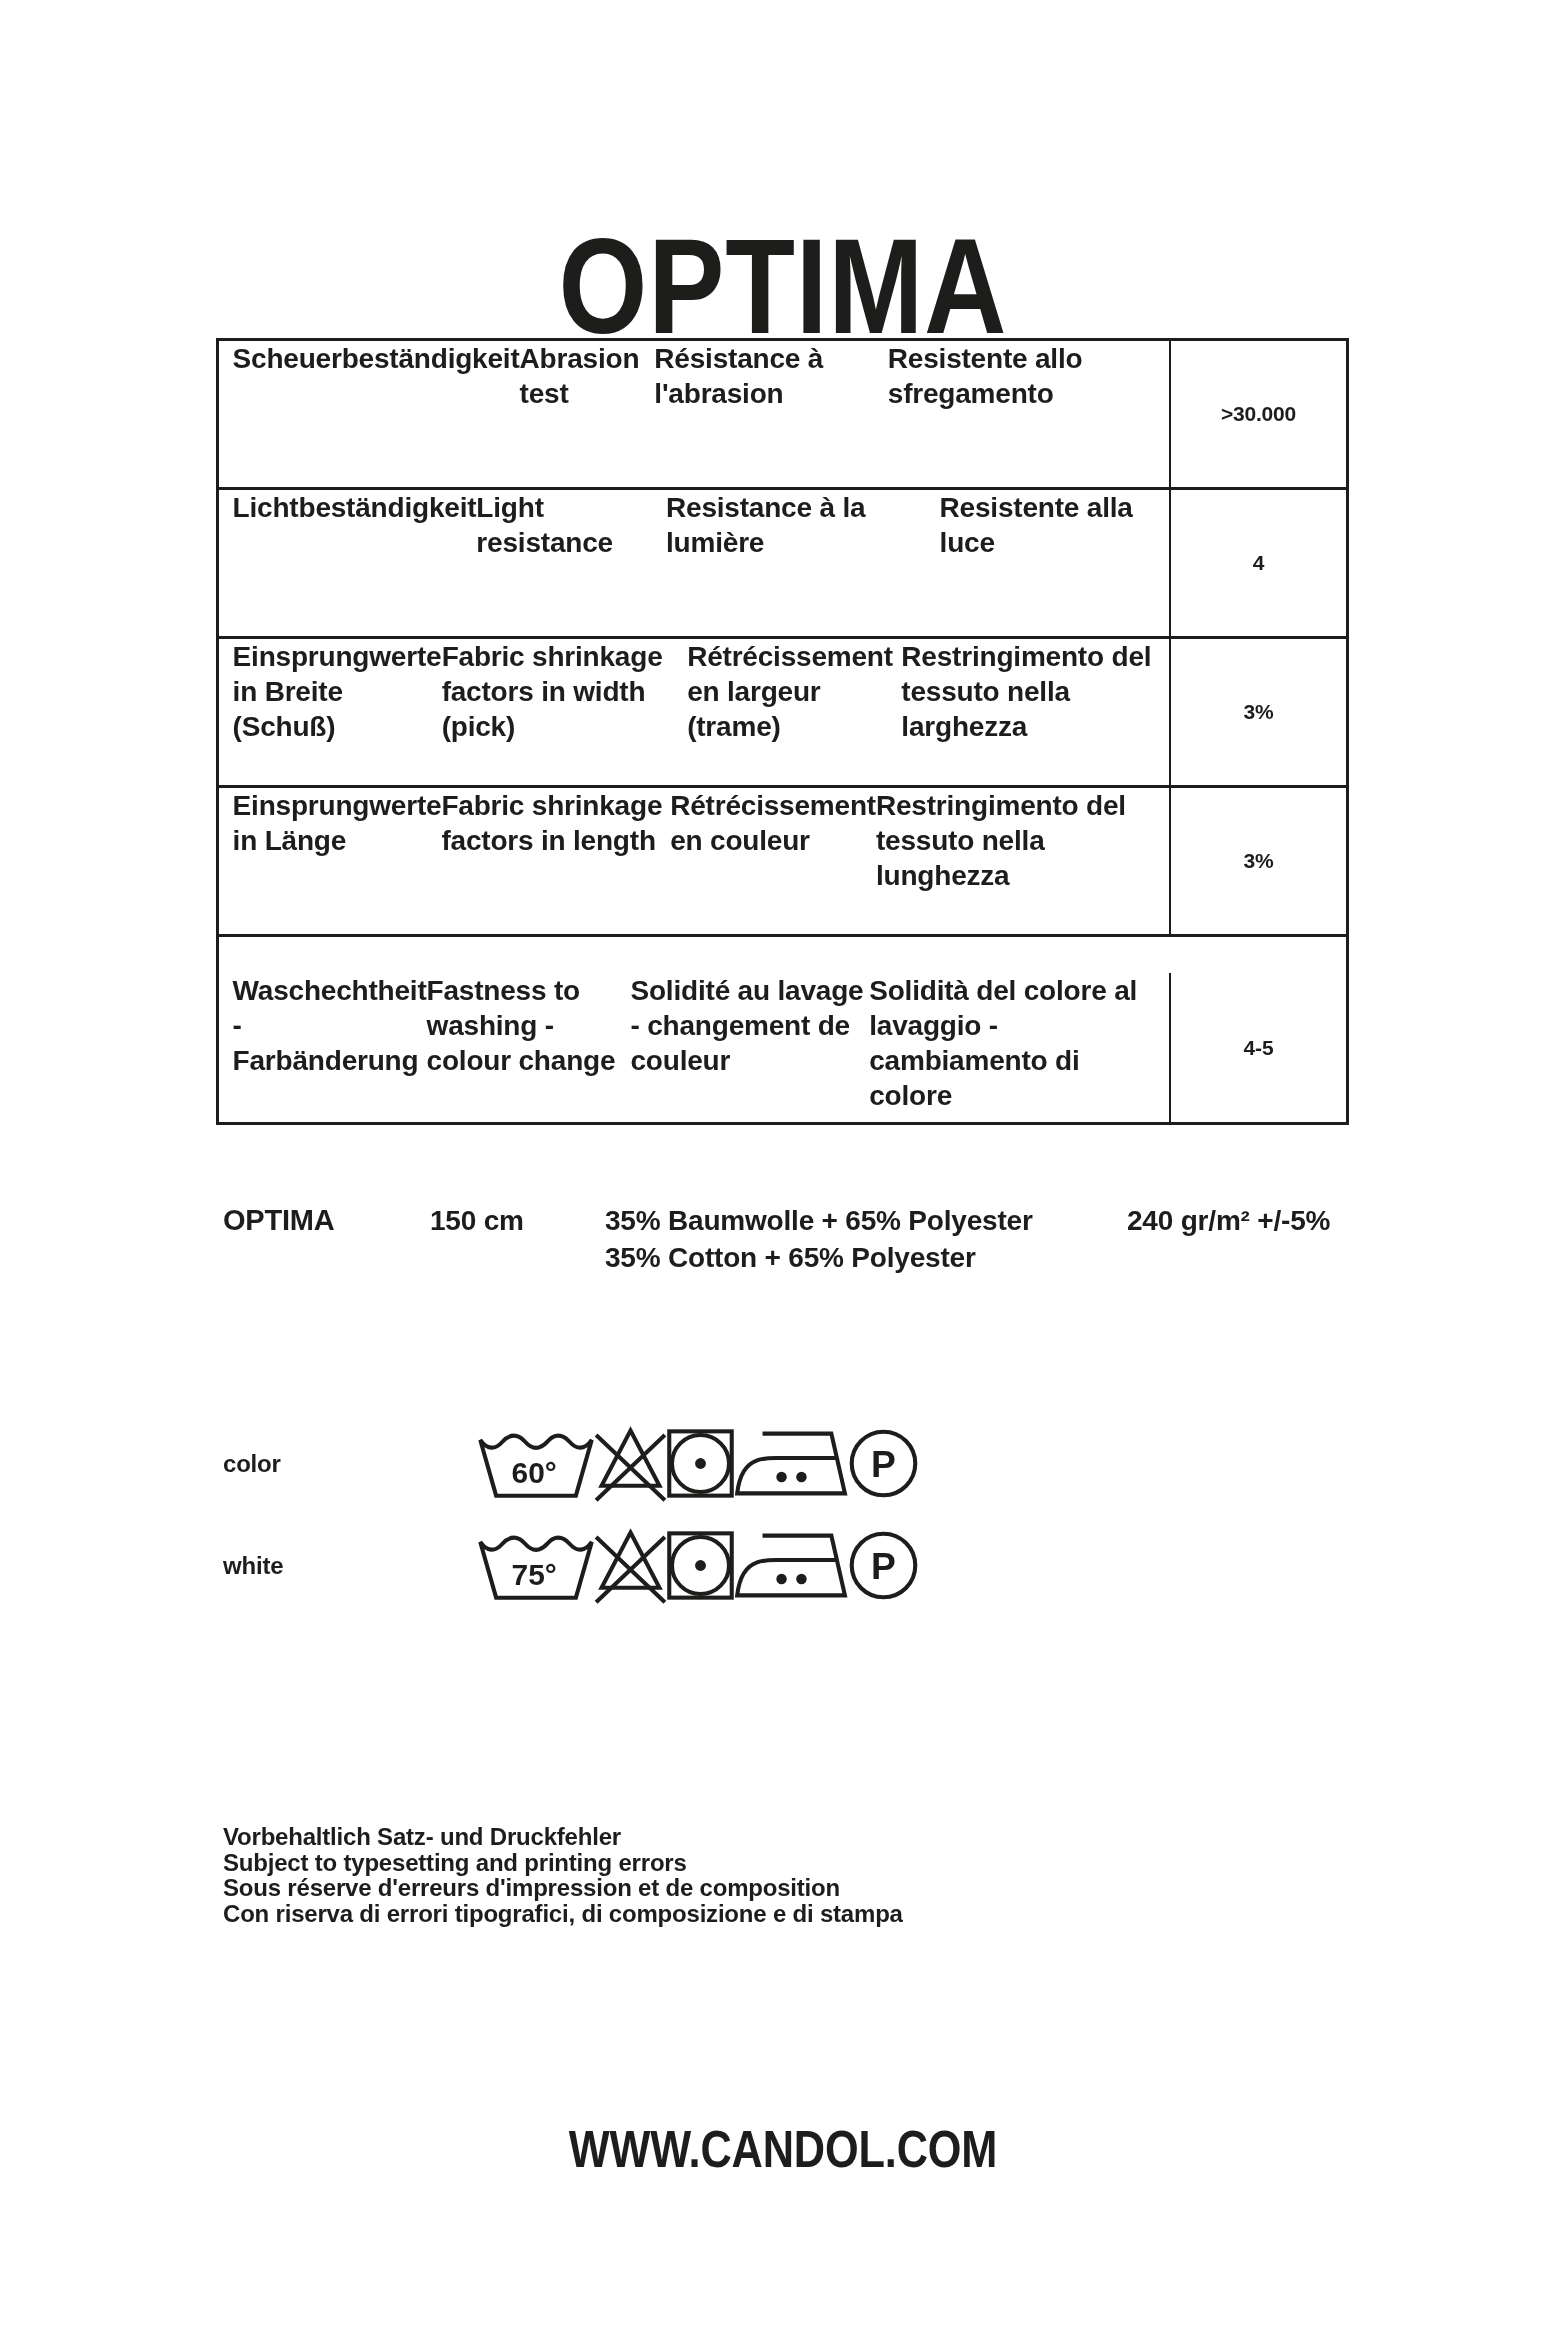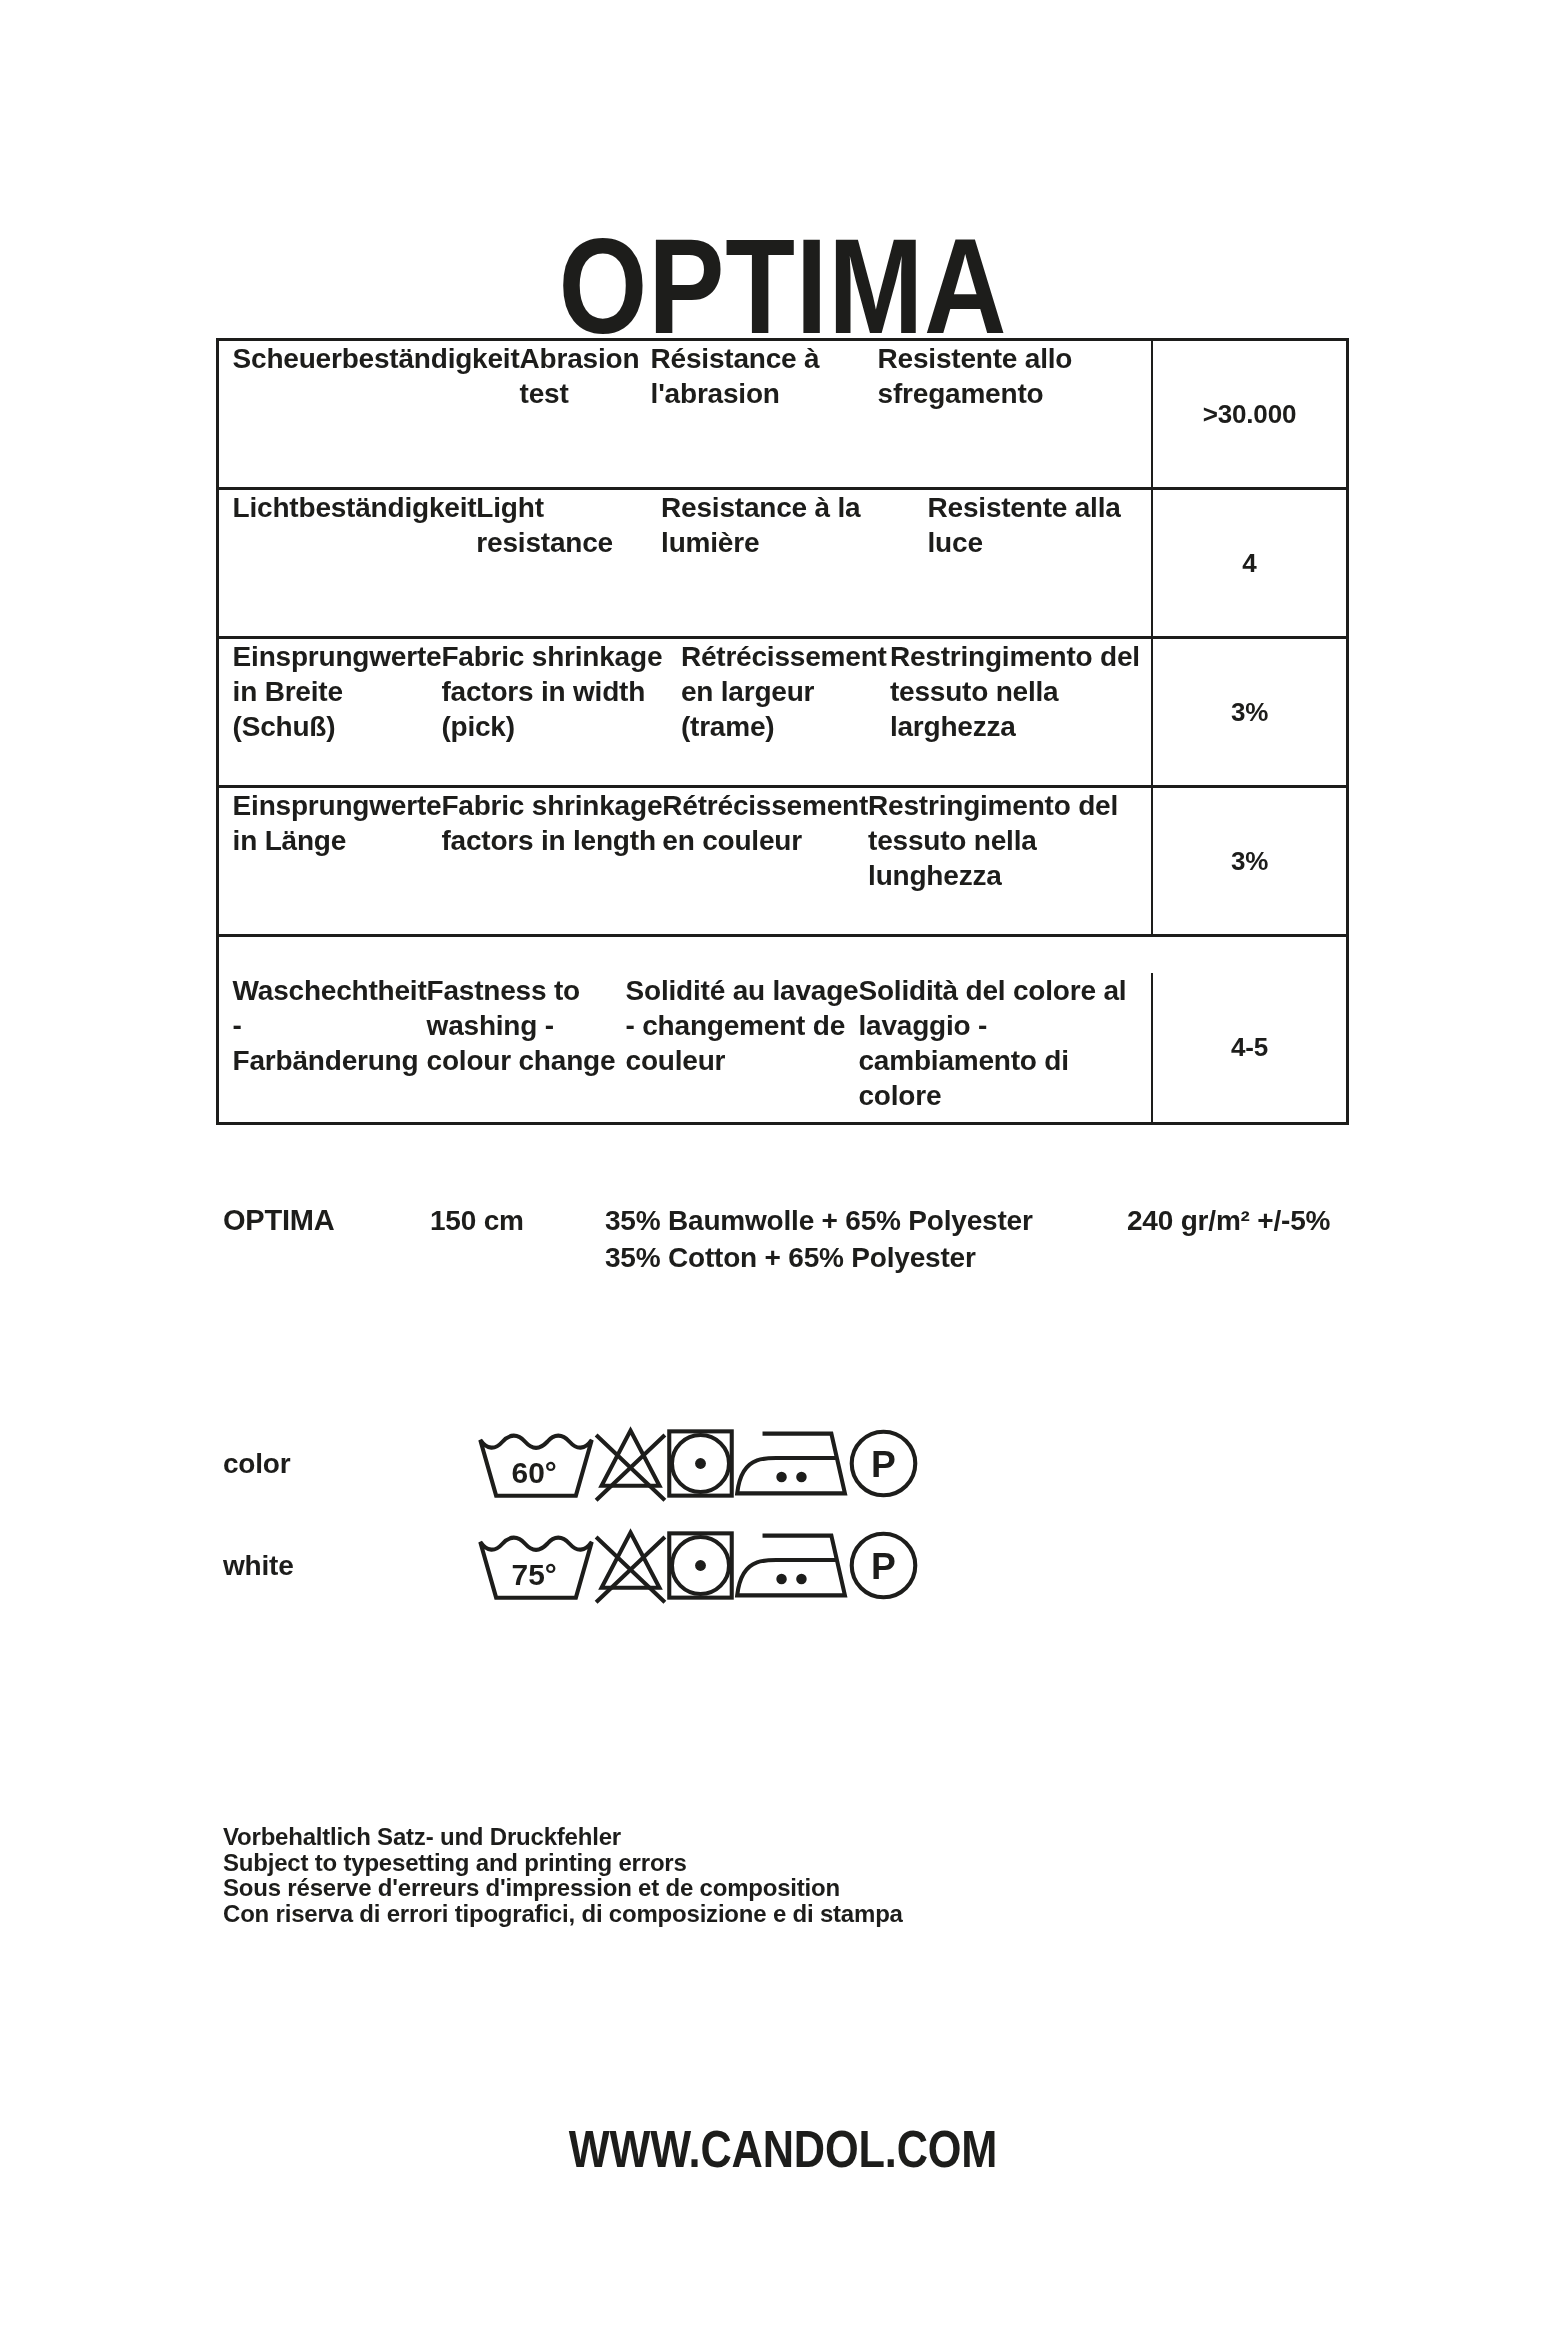--- a/index.html
+++ b/index.html
@@ -28,36 +28,36 @@
   .spec-row{
     display:flex;height:149px;box-sizing:border-box;
     border-bottom:3.6px solid #1d1d1b;
   }
   .spec-row:last-child{border-bottom:none;margin-top:36px;}
   .cell-labels{
     flex:1;display:flex;justify-content:center;
     padding-left:13.6px;font-size:28px;line-height:35px;
   }
   .cell-value{
-    width:195px;box-sizing:border-box;
+    width:177px;box-sizing:border-box;
     border-left:2.7px solid #1d1d1b;
     display:flex;align-items:center;justify-content:center;
-    font-size:26px;
+    font-size:21px;
   }
   
   .product-line{position:absolute;top:1202px;left:0;width:100%;font-size:28px;line-height:37px;}
   .product-name{position:absolute;left:223px;top:0;font-size:29px;}
   .product-width{position:absolute;left:430px;top:0;}
   .product-composition{position:absolute;left:605px;top:0;}
   .product-weight{position:absolute;left:1127px;top:0;}
   
   .care-row{position:absolute;left:223px;height:73px;display:flex;align-items:center;}
   .care-row.color{top:1427px;}
   .care-row.white{top:1529px;}
-  .care-label{width:255px;font-size:28px;}
+  .care-label{width:255px;font-size:24px;}
   .care-symbols{display:flex;align-items:center;gap:0;}
   .care-symbols svg{display:block;}
   .sym{stroke:#1d1d1b;stroke-width:4.5;fill:none;stroke-linejoin:miter;}
   .dot{fill:#1d1d1b;stroke:none;}
   .care-symbols text{fill:#1d1d1b;font-family:"Liberation Sans",sans-serif;font-weight:700;letter-spacing:0;}
   
   .disclaimer{position:absolute;left:223px;top:1824px;font-size:24px;line-height:25.5px;}
   .website{
     position:absolute;top:2124px;left:0;width:100%;
     text-align:center;font-size:51px;line-height:1;

